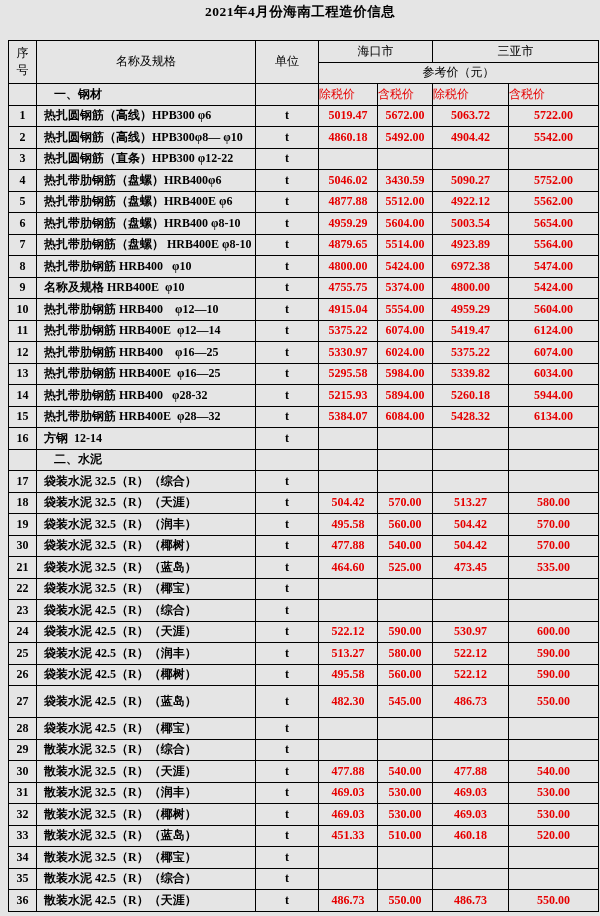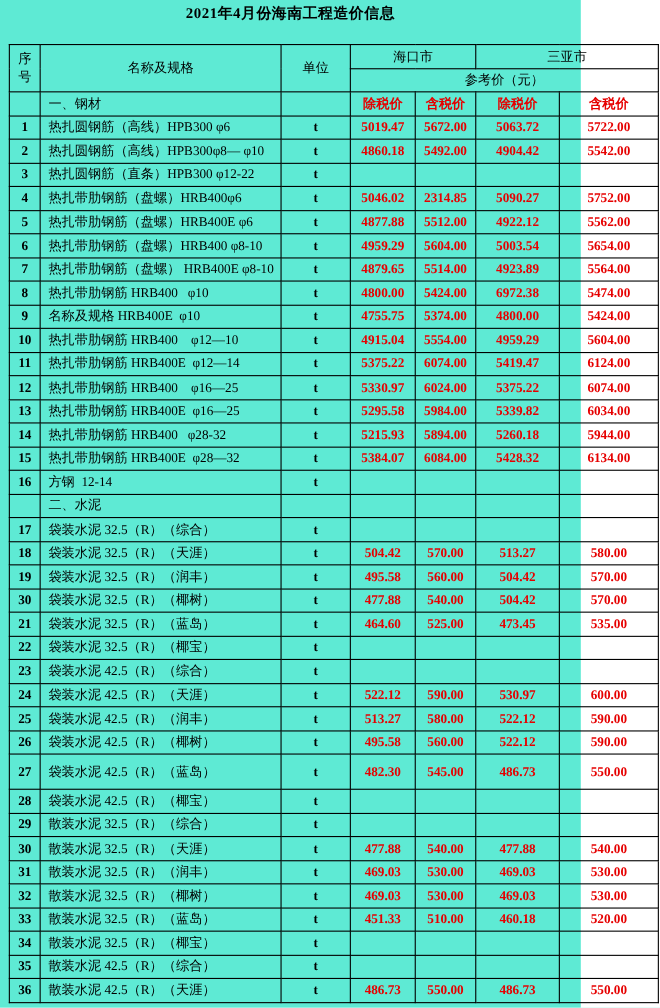--- a/index.html
+++ b/index.html
@@ -4,21 +4,21 @@
 <style>
   * { margin:0; padding:0; box-sizing:border-box; }
   html,body { background:#ffffff; }
   body {
     width:600px; height:916px;
     font-family:"Liberation Serif","DejaVu Serif",serif;
     color:#000;
     position:relative;
     overflow:hidden;
   }
-  .page { position:relative; width:528px; height:916px; background:#5eead4; }
+  .page { position:relative; width:600px; height:916px; background:#e5e5e5; }
   .doc-title {
     position:absolute; top:3px; left:0; width:100%;
     text-align:center; font-size:13.5px; font-weight:bold;
     letter-spacing:0.5px;
   }
   table.price-table {
     position:absolute; left:8px; top:40px; width:590px;
     border-collapse:collapse; table-layout:fixed;
     font-size:12px;
   }
@@ -26,25 +26,25 @@
   tr.hr { height:23px; }
   td {
     border:1px solid #000;
     vertical-align:middle;
     overflow:hidden;
     line-height:1.1;
   }
   td.h { text-align:center; font-weight:normal; }
   td.h-serial { padding:0 6px; word-break:break-all; line-height:1.45; }
   td.c-no { text-align:center; font-weight:bold; }
-  td.c-name { padding-left:7px; font-weight:normal; white-space:pre; }
-  td.c-section { padding-left:7px; font-weight:normal; white-space:pre; }
+  td.c-name { padding-left:7px; font-weight:bold; white-space:pre; }
+  td.c-section { padding-left:17px; font-weight:bold; white-space:pre; }
   td.c-unit { text-align:center; font-weight:bold; }
   td.c-price { text-align:center; font-weight:bold; color:var(--accent-red,#e60000); }
-  td.c-plabel { text-align:center; font-weight:bold; color:var(--accent-red,#e60000); }
+  td.c-plabel { font-weight:normal; color:var(--accent-red,#e60000); }
 </style>
 </head>
 <body>
 
 <div class="page">
 
   <div class="doc-title">2021年4月份海南工程造价信息</div>
 
   <table class="price-table">
     <colgroup>
@@ -101,21 +101,21 @@
           <td class="c-price"></td>
           <td class="c-price"></td>
           <td class="c-price"></td>
           <td class="c-price"></td>
         </tr>
         <tr>
           <td class="c-no">4</td>
           <td class="c-name">热扎带肋钢筋（盘螺）HRB400φ6</td>
           <td class="c-unit">t</td>
           <td class="c-price">5046.02</td>
-          <td class="c-price">2314.85</td>
+          <td class="c-price">3430.59</td>
           <td class="c-price">5090.27</td>
           <td class="c-price">5752.00</td>
         </tr>
         <tr>
           <td class="c-no">5</td>
           <td class="c-name">热扎带肋钢筋（盘螺）HRB400E φ6</td>
           <td class="c-unit">t</td>
           <td class="c-price">4877.88</td>
           <td class="c-price">5512.00</td>
           <td class="c-price">4922.12</td>

